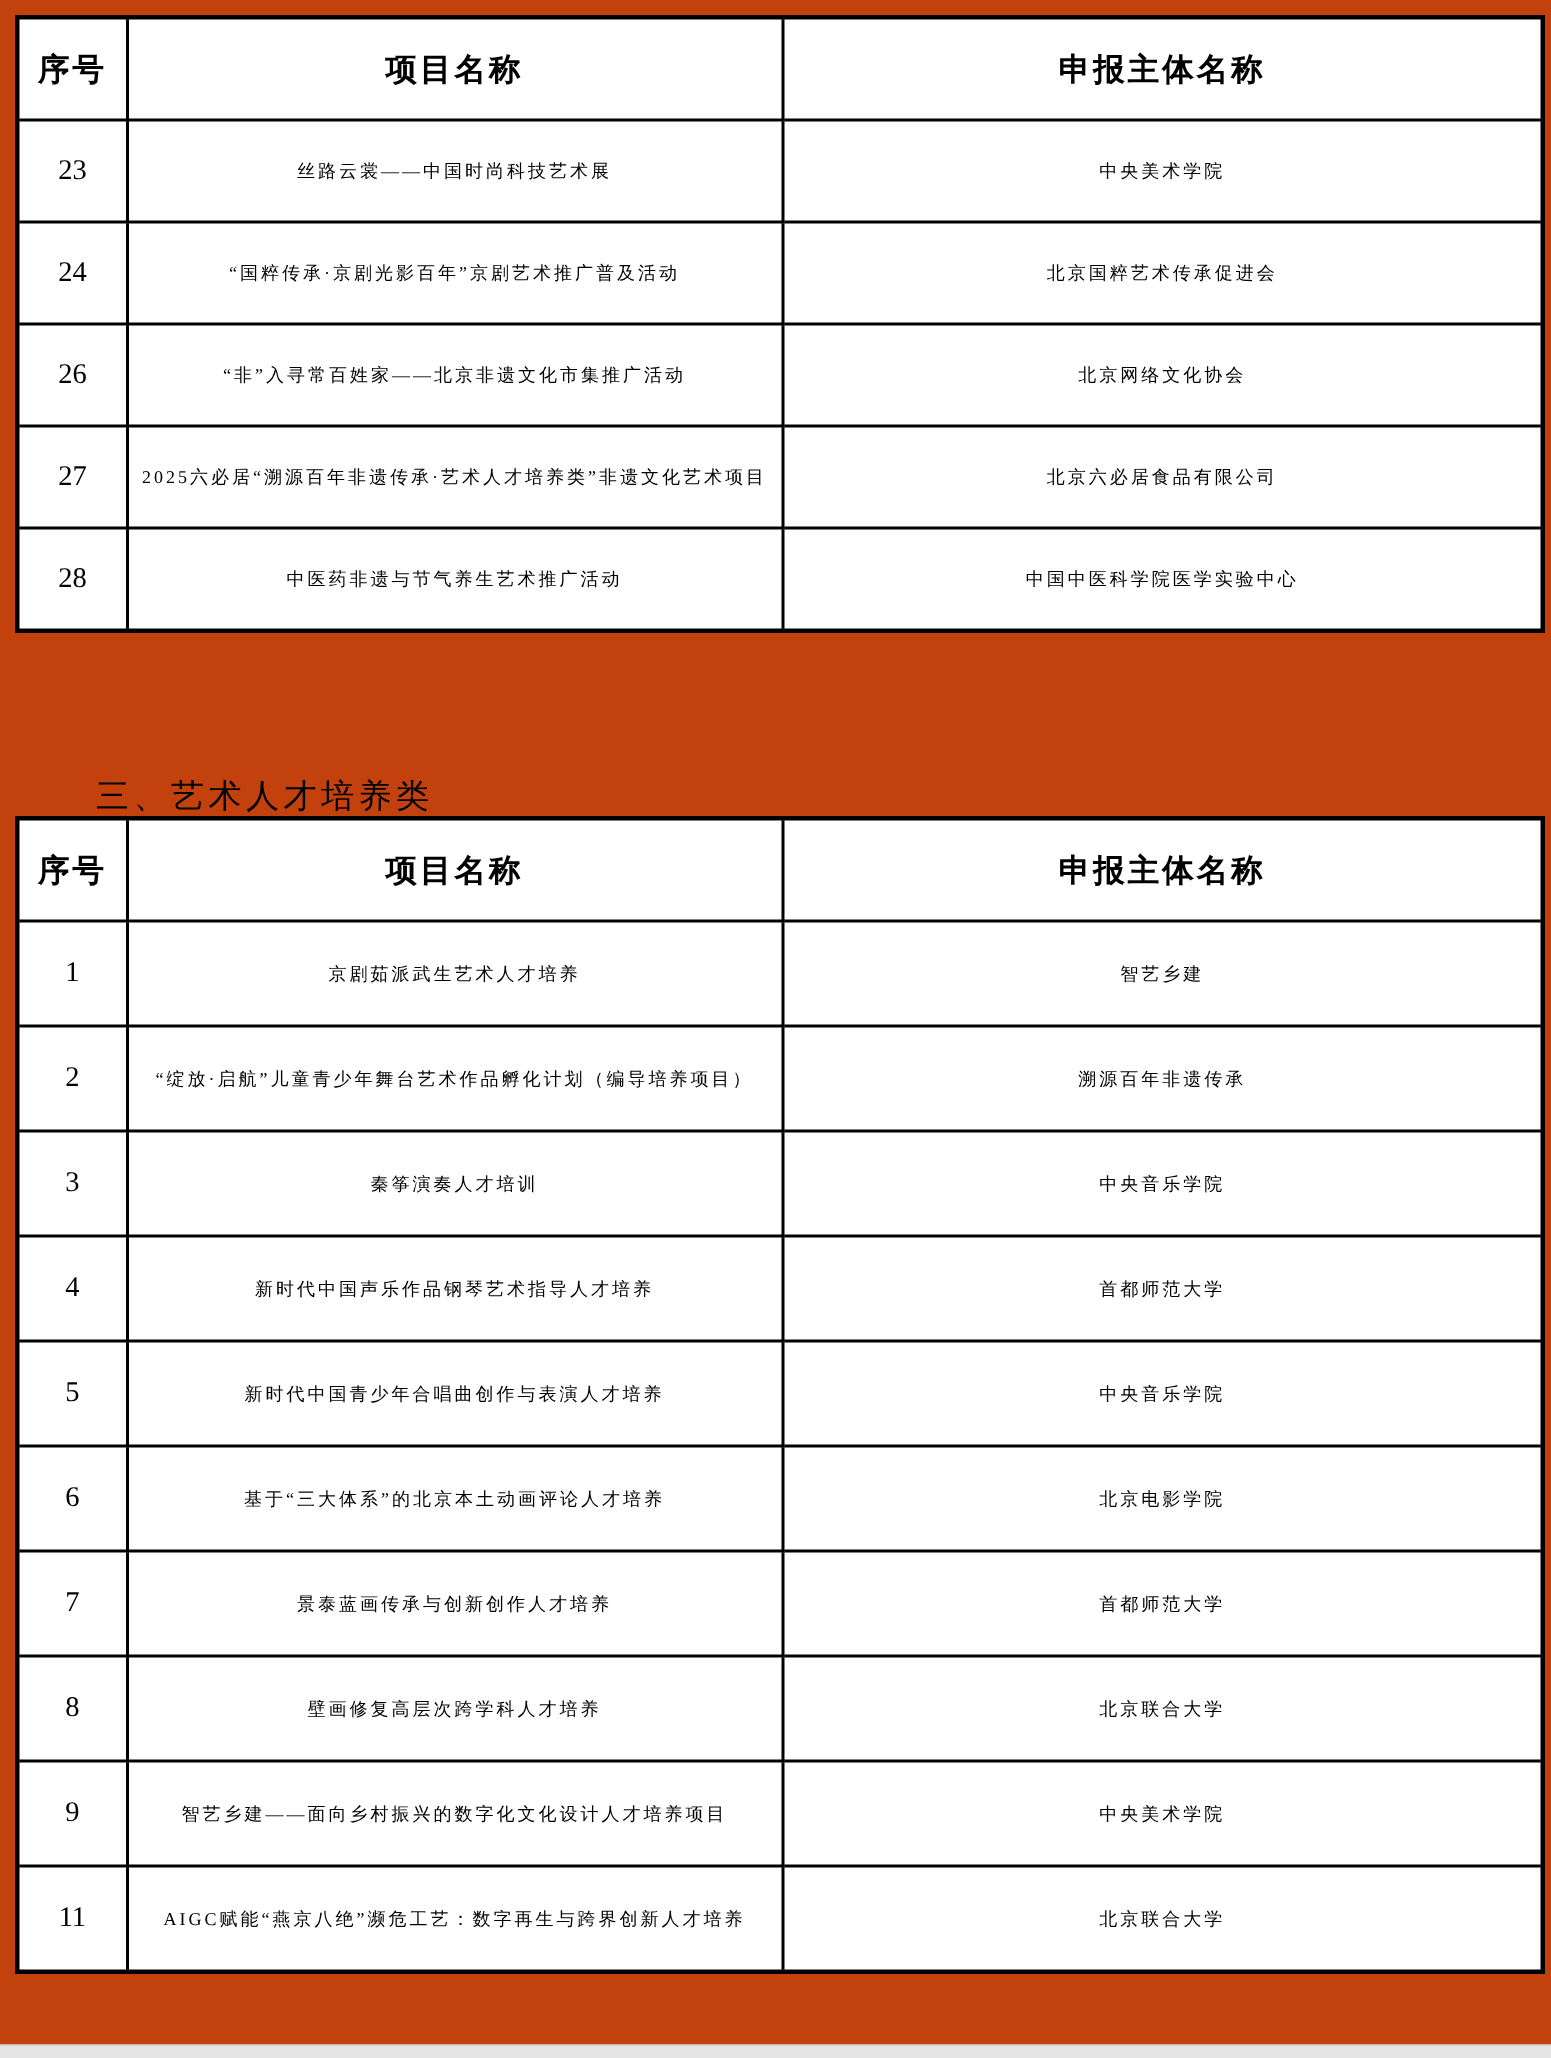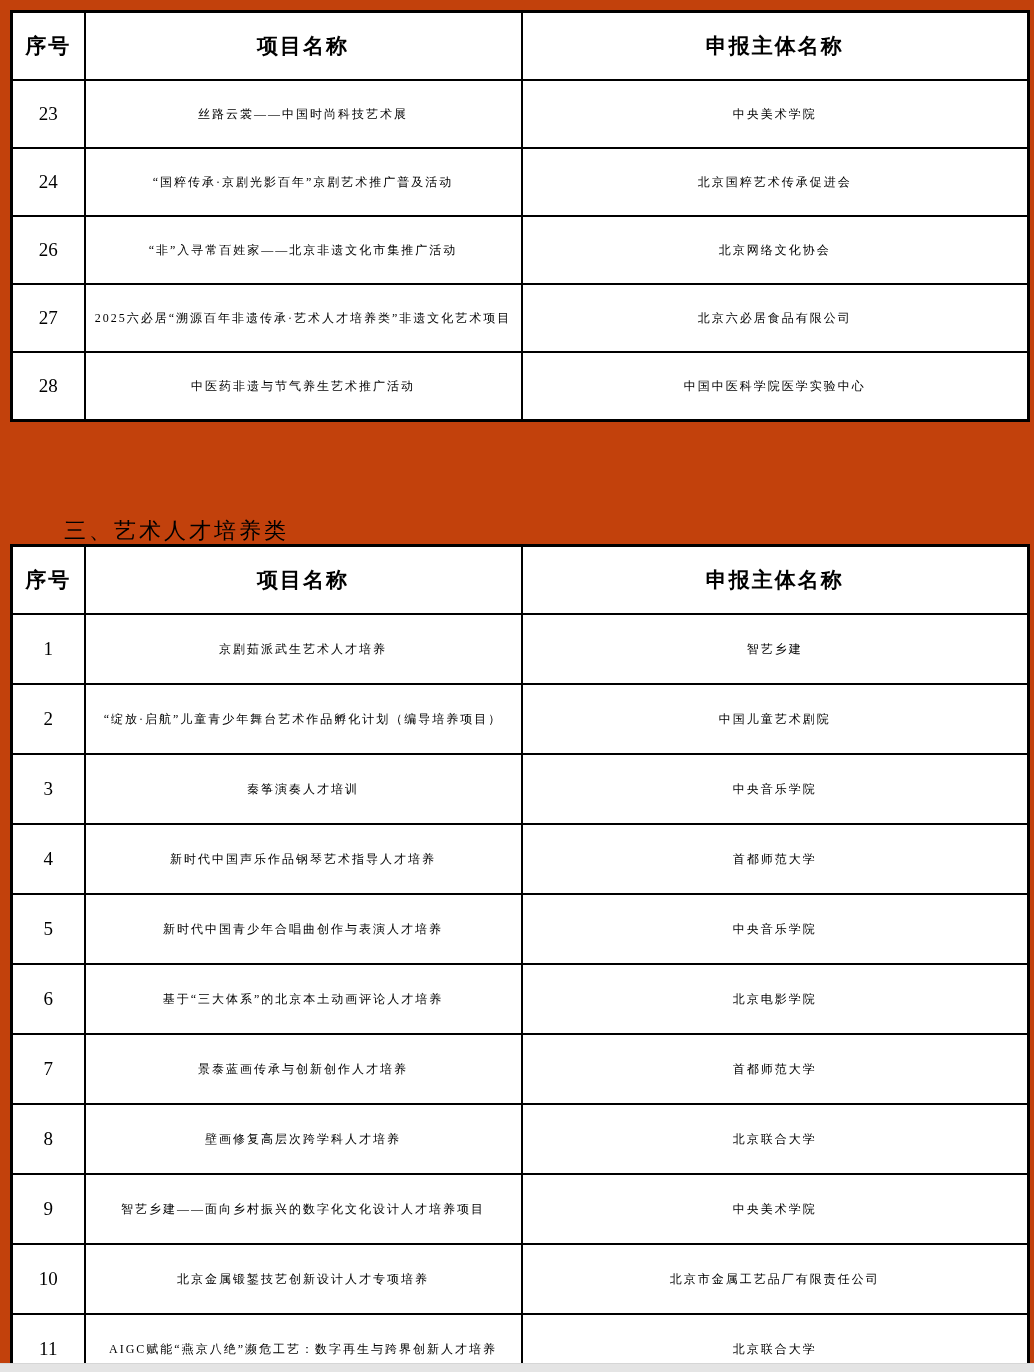--- a/index.html
+++ b/index.html
@@ -135,21 +135,21 @@
     </thead>
     <tbody>
       <tr>
         <td class="cell-no">1</td>
         <td>京剧茹派武生艺术人才培养</td>
         <td>智艺乡建</td>
       </tr>
       <tr>
         <td class="cell-no">2</td>
         <td>“绽放·启航”儿童青少年舞台艺术作品孵化计划（编导培养项目）</td>
-        <td>中国儿童艺术剧院</td>
+        <td>溯源百年非遗传承</td>
       </tr>
       <tr>
         <td class="cell-no">3</td>
         <td>秦筝演奏人才培训</td>
         <td>中央音乐学院</td>
       </tr>
       <tr>
         <td class="cell-no">4</td>
         <td>新时代中国声乐作品钢琴艺术指导人才培养</td>
         <td>首都师范大学</td>
@@ -173,25 +173,20 @@
         <td class="cell-no">8</td>
         <td>壁画修复高层次跨学科人才培养</td>
         <td>北京联合大学</td>
       </tr>
       <tr>
         <td class="cell-no">9</td>
         <td>智艺乡建——面向乡村振兴的数字化文化设计人才培养项目</td>
         <td>中央美术学院</td>
       </tr>
       <tr>
-        <td class="cell-no">10</td>
-        <td>北京金属锻錾技艺创新设计人才专项培养</td>
-        <td>北京市金属工艺品厂有限责任公司</td>
-      </tr>
-      <tr>
         <td class="cell-no">11</td>
         <td>AIGC赋能“燕京八绝”濒危工艺：数字再生与跨界创新人才培养</td>
         <td>北京联合大学</td>
       </tr>
     </tbody>
   </table>
 
   <div class="page-bottom-edge"></div>
 
 </div>

